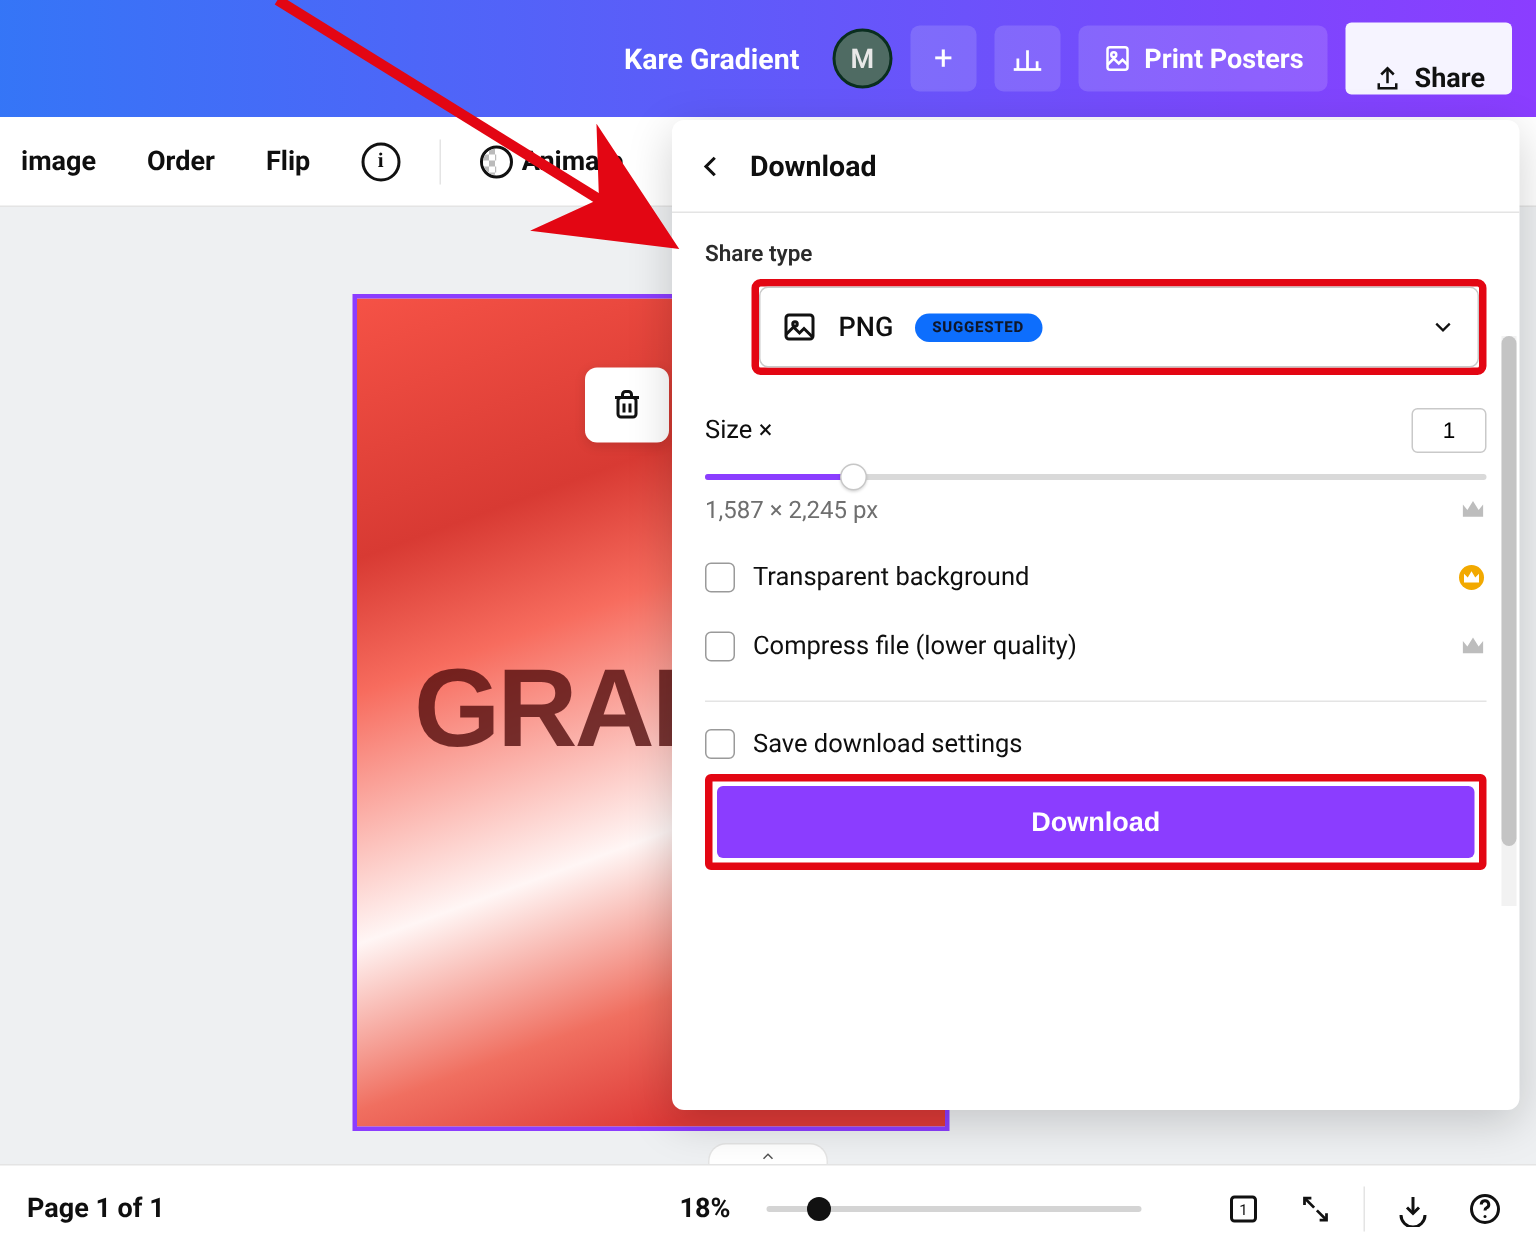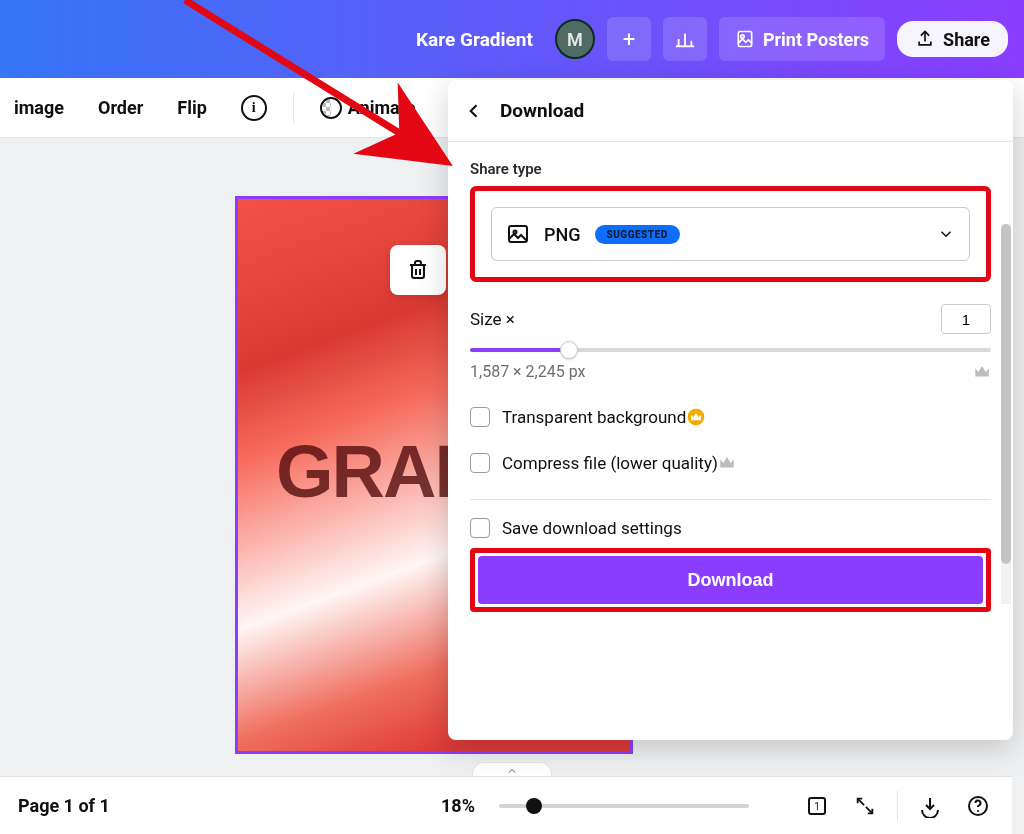--- a/index.html
+++ b/index.html
@@ -63,26 +63,26 @@
     height: 44px;
     padding: 0 16px;
     border-radius: 6px;
     background: rgba(255,255,255,0.14);
     color: #fff;
     display: inline-flex; align-items: center; gap: 8px;
     font-size: 18px; font-weight: 700;
     cursor: pointer;
   }
   .share-btn {
-    height: 36px;
+    height: 48px;
     padding: 0 18px;
-    border-radius: 16px;
+    border-radius: 4px;
     background: #f6f4ff;
     color: #111;
-    display: inline-flex; align-items: center; gap: 8px;
+    display: inline-flex; align-items: flex-end; gap: 8px;
     font-size: 18px; font-weight: 700;
     cursor: pointer;
   }
   
   .toolbar {
     height: 60px;
     background: #fff;
     border-bottom: 1px solid var(--border);
     display: flex;
     align-items: center;
@@ -186,21 +186,22 @@
     padding: 18px 22px 10px 22px;
     position:relative;
   }
   .section-label {
     font-size: 15px; font-weight: 600; color:#2b2b2b;
     margin-bottom: 8px;
   }
   .filetype-box {
     border: 5px solid var(--red-highlight);
     border-radius: 6px;
-    padding: 16px;
+    padding: 0;
+    margin-left: 31px;
   }
   .filetype-select {
     height: 54px;
     border: 1px solid #c9c9c9;
     border-radius: 6px;
     display:flex; align-items:center;
     padding: 0 14px;
     gap: 14px;
     cursor:pointer;
   }
@@ -245,21 +246,21 @@
     border-radius:50%;
     transform: translate(-50%,-50%);
     box-shadow:0 1px 2px rgba(0,0,0,.15);
   }
   .dims-row {
     display:flex; justify-content:space-between; align-items:center;
     margin-top: 10px;
     font-size:16px; color: var(--muted);
   }
   .check-row {
-    display:flex; align-items:center; justify-content:flex-start;
+    display:flex; align-items:center; justify-content:space-between;
     margin-top: 26px;
   }
   .check-left { display:flex; align-items:center; gap:12px; }
   .checkbox {
     width:20px; height:20px;
     border:1.5px solid #9a9a9a;
     border-radius:4px;
     cursor:pointer;
   }
   .check-label { font-size:17px; }
@@ -343,21 +344,21 @@
     border-radius: 12px 12px 0 0;
     border:1px solid var(--border);
     border-bottom:none;
     display:flex; align-items:center; justify-content:center;
     font-size:12px;
     z-index:5;
   }
   
   .footer {
     position:absolute;
-    left:0; right:12px; bottom:0;
+    left:0; right:0; bottom:0;
     height: 58px;
     background:#fff;
     border-top:1px solid var(--border);
     display:flex; align-items:center;
     padding: 0 18px;
     gap: 16px;
     z-index:10;
   }
   .footer-left { font-size:18px; font-weight:700; }
   .footer-spacer { flex:1; }

